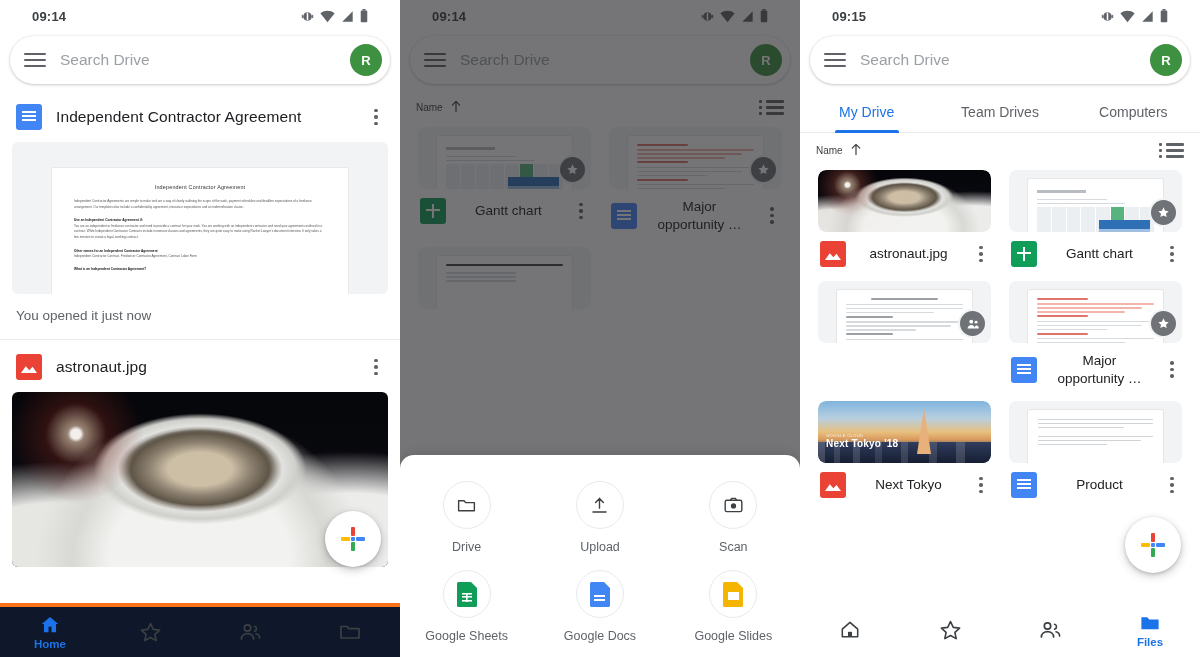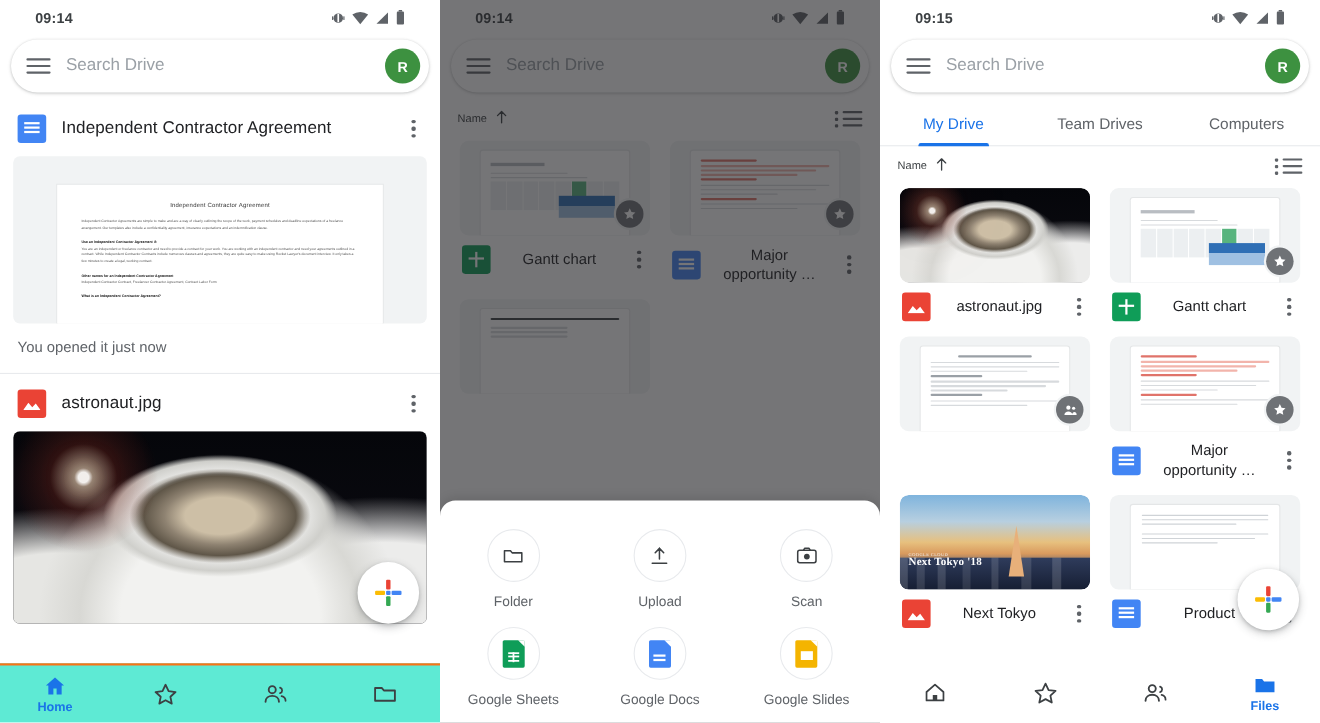--- a/index.html
+++ b/index.html
@@ -123,22 +123,22 @@
   }
   .gplus .up    { left: 10px; top: 0;    width: 4px; height: 9px;  background: #ea4335; }
   .gplus .right { left: 15px; top: 10px; width: 9px; height: 4px;  background: #4285f4; }
   .gplus .down  { left: 10px; top: 15px; width: 4px; height: 9px;  background: #34a853; }
   .gplus .left  { left: 0;    top: 10px; width: 9px; height: 4px;  background: #fbbc04; }
   .gplus .mid   { left: 10px; top: 10px; width: 4px; height: 4px;  background: #4285f4; }
 
   
   .bottomnav {
     position: absolute; left: 0; right: 0; bottom: 0; height: 54px;
-    background: #5eead4; display: flex; align-items: center;
-    border-top: 2px solid #f97316;
+    background: #0f172a; display: flex; align-items: center;
+    border-top: 4px solid #f97316;
   }
   .bottomnav.translucent { background: rgba(255,255,255,.88); border-top: none; }
   .navitem {
     flex: 1; display: flex; flex-direction: column; align-items: center; justify-content: center;
     gap: 2px; cursor: pointer; color: #3c4043; height: 100%;
   }
   .navitem.active { color: #1a73e8; }
   .navlabel { font-size: 11.5px; font-weight: 600; }
   .navitem svg { display: block; }
 
@@ -153,24 +153,23 @@
   }
   .sortlabel { font-size: 10px; color: #3c4043; display: flex; align-items: center; gap: 7px; }
   .listicon { display: flex; flex-direction: column; gap: 3px; }
   .listicon i { display: flex; align-items: center; gap: 4px; }
   .listicon i::before { content:""; width: 3px; height: 3px; background: #5f6368; border-radius: 1px; }
   .listicon i::after  { content:""; width: 18px; height: 2.5px; background: #5f6368; border-radius: 1px; }
 
   .grid { display: flex; flex-wrap: wrap; gap: 14px 18px; padding: 0 18px; }
   .card { width: calc(50% - 9px); }
   .cardthumb {
-    height: 86px; background: #f1f3f4; border-radius: 8px;
+    height: 62px; background: #f1f3f4; border-radius: 8px;
     position: relative; overflow: hidden; display: flex; align-items: center; justify-content: center;
     padding-top: 9px;
-    font-family: Liberation Serif, serif;
   }
   .minipage {
     width: 78%; height: 100%; background: #fff; border-radius: 2px 2px 0 0;
     box-shadow: 0 0 0 1px rgba(0,0,0,.05); padding: 8px 9px; overflow: hidden;
   }
   .badge {
     position: absolute; right: 6px; bottom: 7px; width: 25px; height: 25px; border-radius: 50%;
     background: #6f7276; display: flex; align-items: center; justify-content: center;
     box-shadow: 0 0 0 2px #f1f3f4;
   }
@@ -553,21 +552,21 @@
 
     <div class="sheet">
       <div class="sheetgrid">
 
         <div class="sheetcell">
           <div class="circ">
             <svg width="21" height="21" viewBox="0 0 24 24">
                 <path d="M3 6.5h6.2l1.8 2.2H21V18H3z" fill="none" stroke="#3c4043" stroke-width="1.6" stroke-linejoin="round"></path>
               </svg>
           </div>
-          <div class="sheetlabel">Folder</div>
+          <div class="sheetlabel">Drive</div>
         </div>
 
         <div class="sheetcell">
           <div class="circ">
             <svg width="21" height="21" viewBox="0 0 24 24">
                 <path d="M12 4v11M12 4 7.6 8.6M12 4l4.4 4.6M4.5 19.5h15" fill="none" stroke="#3c4043" stroke-width="1.6" stroke-linecap="round"></path>
               </svg>
           </div>
           <div class="sheetlabel">Upload</div>
         </div>

